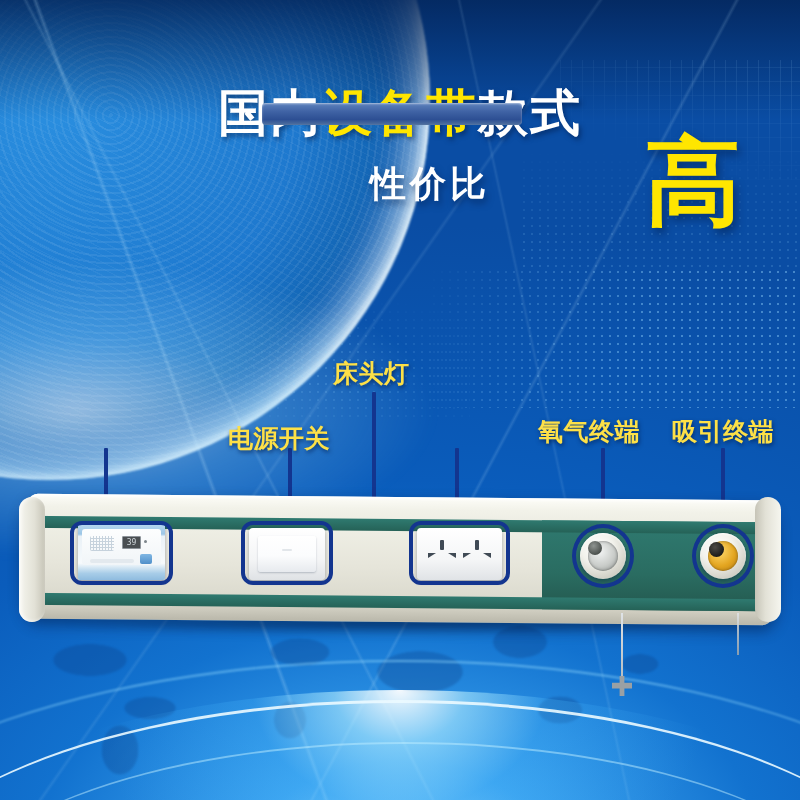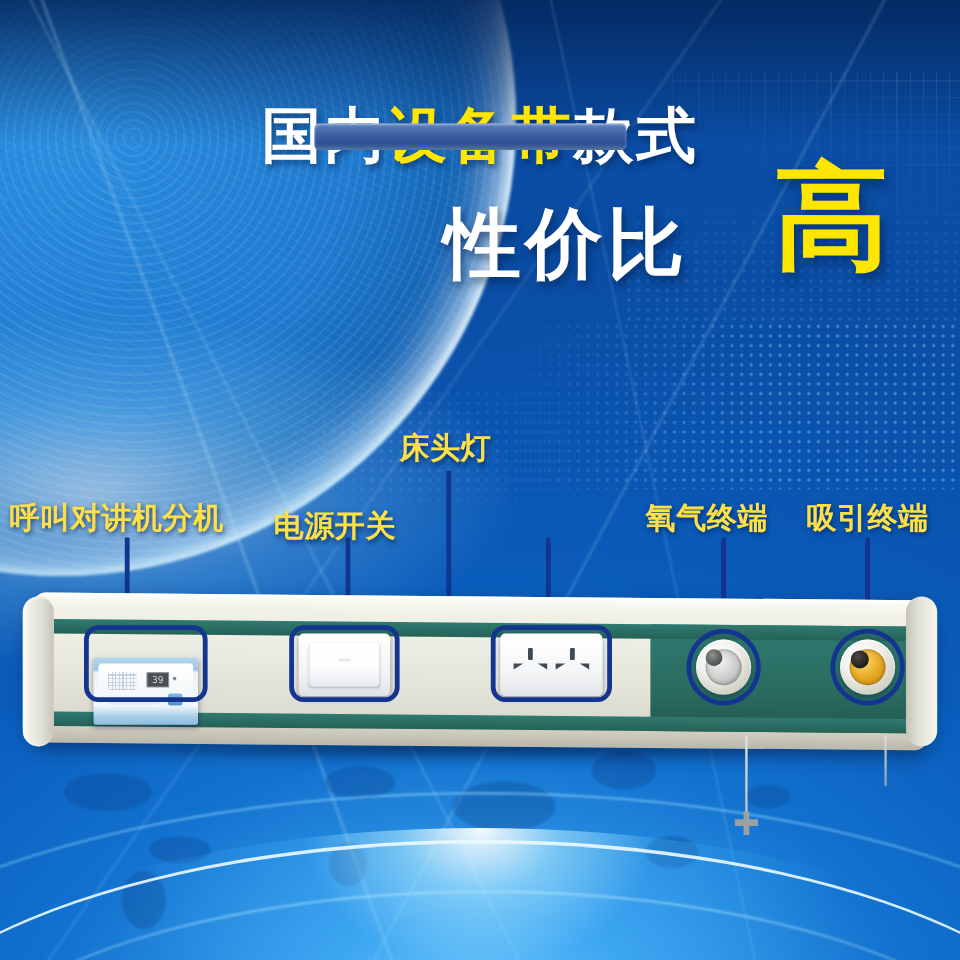--- a/index.html
+++ b/index.html
@@ -88,21 +88,21 @@
     -webkit-mask-image:linear-gradient(200deg,#000,transparent 75%);
             mask-image:linear-gradient(200deg,#000,transparent 75%);}
 
   
   .headline{position:absolute;left:0;top:88px;width:800px;text-align:center;}
   .hl-line1{font-size:50px;font-weight:bold;letter-spacing:2px;line-height:1;
     text-shadow:2px 3px 5px rgba(0,25,70,.55);white-space:nowrap;}
   .hl-w{color:#ffffff;}
   .hl-y{color:#ffe600;}
   .hl-line2{position:absolute;left:0;top:72px;width:800px;}
-  .hl-sub{position:absolute;left:370px;top:0;font-size:64px;font-weight:bold;color:#fff;letter-spacing:4px;
+  .hl-sub{position:absolute;left:370px;top:0;font-size:36px;font-weight:bold;color:#fff;letter-spacing:4px;
     text-shadow:2px 4px 7px rgba(0,25,70,.55);}
   .hl-big{position:absolute;left:645px;top:-26px;font-size:96px;font-weight:bold;color:#ffe600;
     text-shadow:3px 5px 9px rgba(0,25,70,.5);line-height:1;}
 
   
   .label{position:absolute;font-size:25px;font-weight:bold;color:#fde047;white-space:nowrap;
     text-shadow:1px 2px 4px rgba(0,30,80,.75);letter-spacing:.5px;}
   .leader{position:absolute;width:4px;background:#13358f;border-radius:1px;}
 
   
@@ -122,21 +122,21 @@
     background:linear-gradient(90deg,#f6f6ef,#e2e1d6 60%,#c6c4b7);border-radius:14px;}
   .endcap.l{left:-3px;box-shadow:inset 2px 0 4px rgba(255,255,255,.8);}
   .endcap.r{right:-3px;background:linear-gradient(270deg,#f6f6ef,#e2e1d6 60%,#c6c4b7);}
   .lightbar{position:absolute;left:262px;top:103px;width:260px;height:22px;border-radius:4px;
     background:linear-gradient(180deg,#5d82bd,#3f62a4 40%,#2d4f93 75%,#51729f);
     box-shadow:inset 0 1px 2px rgba(255,255,255,.5);}
   .panel-shadow{position:absolute;left:30px;top:620px;width:740px;height:16px;border-radius:50%;
     background:radial-gradient(ellipse at 50% 0%, rgba(0,18,55,.45), rgba(0,18,55,0) 70%);filter:blur(3px);}
 
   
-  .intercom{position:absolute;left:78px;top:548px;width:87px;height:56px;border-radius:2px;
+  .intercom{position:absolute;left:78px;top:524px;width:87px;height:56px;border-radius:2px;
     background:linear-gradient(180deg,#b6d7ef,#9cc6e6 18%,#e9f1f7 22%,#f7fafc 70%,#a8cde8 88%,#8fbcdf 100%);
     box-shadow:0 2px 4px rgba(0,20,60,.35);}
   .ic-face{position:absolute;left:4px;top:5px;width:79px;height:36px;border-radius:3px;
     background:linear-gradient(180deg,#fdfefe,#f1f5f8);}
   .ic-grille{position:absolute;left:8px;top:7px;width:24px;height:15px;border-radius:2px;opacity:.55;
     background:repeating-linear-gradient(0deg,#9fb3c4 0 1px,transparent 1px 3px),
                repeating-linear-gradient(90deg,#9fb3c4 0 1px,transparent 1px 3px);}
   .ic-display{position:absolute;left:40px;top:7px;width:17px;height:11px;border-radius:1px;
     background:#4a4f52;border:1px solid #8d949a;
     color:#cfd6da;font-size:8px;line-height:11px;text-align:center;
@@ -227,21 +227,20 @@
     </div>
   </div>
 
   <div class="leader" style="left:104px;top:448px;height:80px;"></div>
   <div class="leader" style="left:288px;top:448px;height:80px;"></div>
   <div class="leader" style="left:372px;top:392px;height:222px;"></div>
   <div class="leader" style="left:455px;top:448px;height:80px;"></div>
   <div class="leader" style="left:601px;top:448px;height:86px;"></div>
   <div class="leader" style="left:721px;top:448px;height:86px;"></div>
 
-  <span class="label" style="left:8px;top:415px;">呼叫对讲机分机</span>
   <span class="label" style="left:228px;top:422px;">电源开关</span>
   <span class="label" style="left:333px;top:357px;">床头灯</span>
   <span class="label" style="left:538px;top:415px;">氧气终端</span>
   <span class="label" style="left:672px;top:415px;text-align:center;">吸引终端</span>
 
   <div class="panel-shadow"></div>
   <div class="panel">
     <div class="panel-body"></div>
     <div class="panel-inner">
       <div class="midsection"></div>

